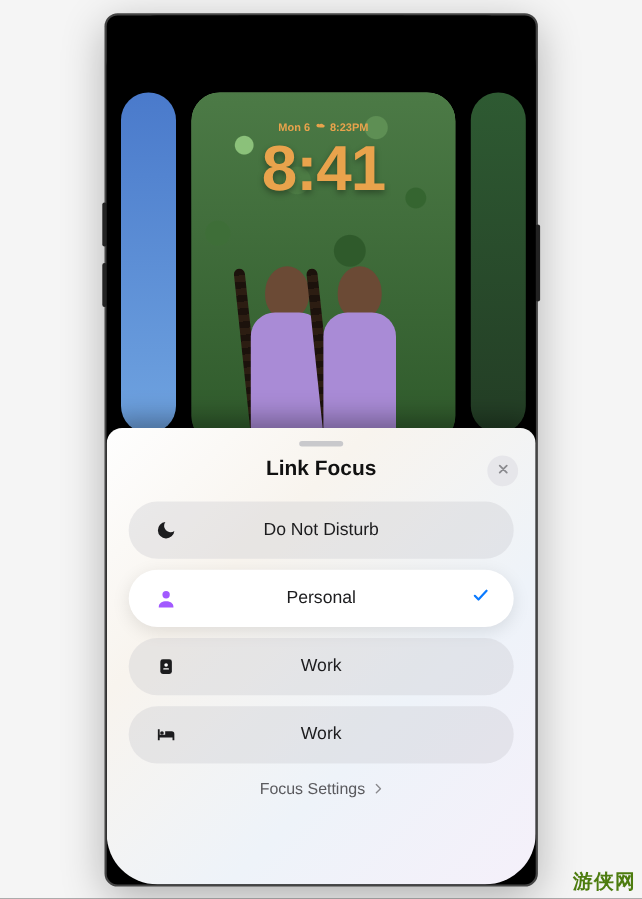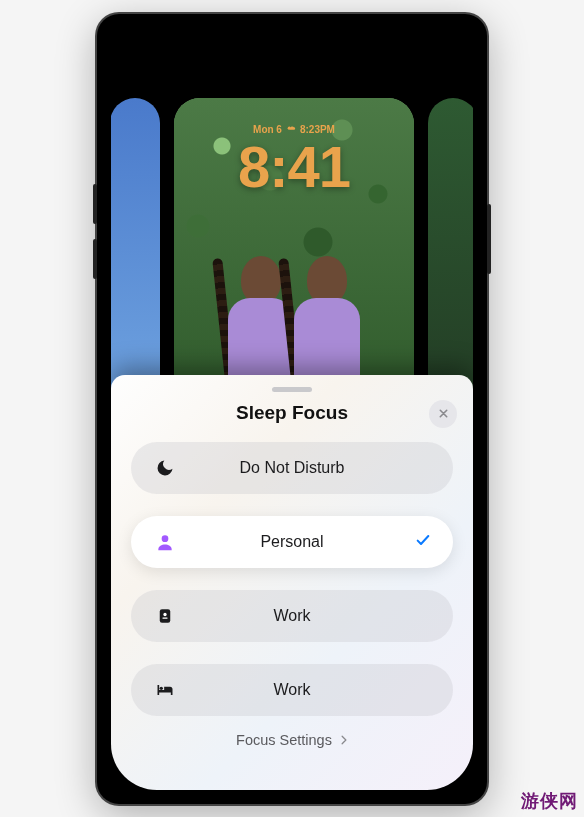--- a/index.html
+++ b/index.html
@@ -11,31 +11,30 @@
     align-items: center;
     justify-content: center;
     position: relative;
   }
   .watermark {
     position: absolute;
     right: 6px;
     bottom: 4px;
     font-size: 18px;
     font-weight: 700;
-    color: #701a75;
+    color: #4d7c0f;
     letter-spacing: 1px;
   }
 
   
   .phone {
     width: 390px;
     height: 790px;
     background: #000;
-    border-radius: 22px;
-    padding: 14px;
+    border-radius: 10px;
     position: relative;
     box-shadow: 0 0 0 2px #444, 0 10px 40px rgba(0,0,0,.3);
   }
   .side-btn { position: absolute; background:#222; border-radius:3px; }
   .side-btn.vol1 { left:-4px; top:170px; width:4px; height:40px; }
   .side-btn.vol2 { left:-4px; top:225px; width:4px; height:40px; }
   .side-btn.pwr  { right:-4px; top:190px; width:4px; height:70px; }
 
   .screen {
     width: 100%;
@@ -153,21 +152,21 @@
   .sheet-title { font-size:19px; font-weight:700; color:#111; }
   .sheet-sub { font-size:12.5px; color:#7a7a7e; margin-top:9px; }
   .close-btn {
     position:absolute; right:-4px; top:-2px;
     width:28px; height:28px; border-radius:50%;
     background:#e6e6ea; display:flex; align-items:center; justify-content:center;
     color:#8a8a8e; cursor:pointer;
   }
   .close-btn svg { width:11px; height:11px; }
 
-  .options { width:100%; margin-top:18px; display:flex; flex-direction:column; gap:22px; }
+  .options { width:100%; margin-top:18px; display:flex; flex-direction:column; gap:10px; }
   .option {
     height:52px; border-radius:26px;
     display:flex; align-items:center;
     padding: 0 22px;
     position:relative; cursor:pointer;
   }
   .option.dim { background: rgba(200,200,205,.35); }
   .option.sel { background: #fff; box-shadow: 0 4px 16px rgba(0,0,0,.10); }
   .option .icon { width:24px; display:flex; justify-content:center; color:#1c1c1e; }
   .option.sel .icon.personal { color:#a259ff; }
@@ -227,21 +226,21 @@
             </div>
         </div>
       </div>
 
       <div class="card side-right"></div>
     </div>
 
     <div class="sheet">
       <div class="grabber"></div>
       <div class="sheet-header">
-        <div class="sheet-title">Sleep Focus</div>
+        <div class="sheet-title">Link Focus</div>
         <div class="close-btn">
           <span>
             <svg viewBox="0 0 24 24" fill="none" stroke="currentColor" stroke-width="3.5" stroke-linecap="round">
                 <path d="M5 5l14 14M19 5L5 19"></path>
               </svg>
           </span>
         </div>
       </div>
 
       <div class="options">

